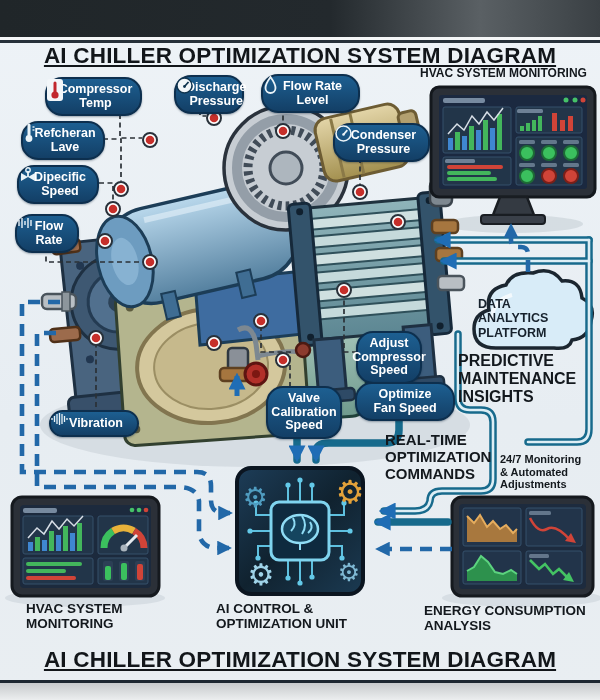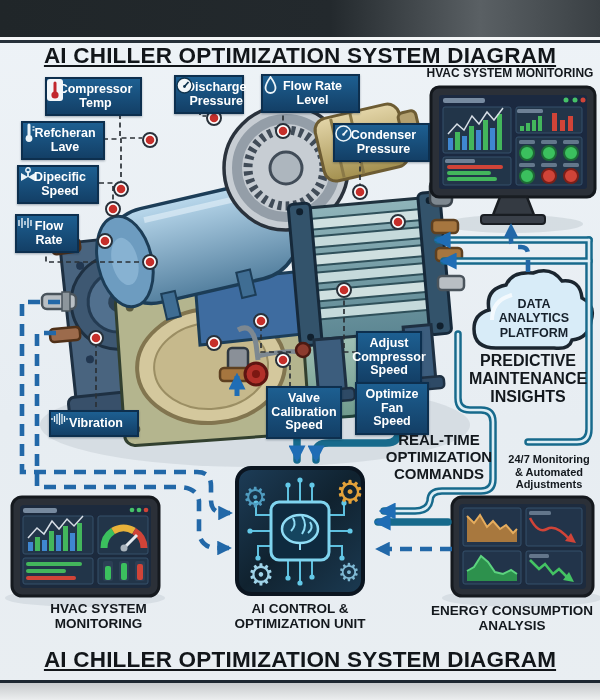--- a/index.html
+++ b/index.html
@@ -5,27 +5,27 @@
   html,body{margin:0;padding:0;background:#dfe4e8;}
   .canvas{position:relative;width:600px;height:700px;overflow:hidden;
     background:linear-gradient(180deg,#eef3f7 0%,#e7edf2 60%,#e9eef2 100%);
     font-family:"Liberation Sans",sans-serif;}
   svg{position:absolute;left:0;top:0;}
   .abs{position:absolute;z-index:3;}
   .titlebar{width:600px;text-align:center;font-weight:bold;color:#12161a;
     font-size:22.5px;letter-spacing:.2px;white-space:nowrap;text-decoration:underline;}
   .lbl{background:linear-gradient(180deg,#1b5c8d,#124независ highly 0);}
   .lbl{background:linear-gradient(180deg,#1d5f91,#133f66);border:2px solid #0d2f4e;
-    border-radius:0;color:#fff;font-weight:bold;font-size:12.5px;line-height:1.08;
+    border-radius:17px;color:#fff;font-weight:bold;font-size:12.5px;line-height:1.08;
     display:flex;align-items:center;gap:4px;padding:4px 6px;box-sizing:border-box;
     white-space:pre-line;text-align:center;box-shadow:0 1px 2px rgba(10,30,50,.35);}
   .lbl .ic{flex:0 0 auto;display:flex;}
   .lbl .tx{flex:1 1 auto;text-align:center;}
   .cmd{justify-content:center;}
-  .txt{font-weight:bold;color:#13181d;text-align:center;white-space:pre-line;}
+  .txt{font-weight:bold;color:#13181d;white-space:pre-line;}
   .darktop{position:absolute;left:0;top:0;width:600px;height:37px;z-index:2;
     background:linear-gradient(90deg,#202629 0%,#23292d 55%,#5a6064 80%,#3a4044 100%);
     border-bottom:3px solid #f4f6f7;box-shadow:0 3px 0 #27313a;}
   .botline{position:absolute;left:0;top:680px;width:600px;height:3px;background:#1d2731;z-index:2;}
   .botstrip{position:absolute;left:0;top:683px;width:600px;height:17px;z-index:2;
     background:linear-gradient(180deg,#c7cacc,#eceeef);}
 </style>
 </head>
 <body>
 
@@ -532,21 +532,21 @@
     </span>
     <span class="tx">Flow
 Rate</span>
   </div>
 
   <div class="abs lbl cmd" style="left:356px;top:331px;width:66px;">
     <span class="tx">Adjust
 Compressor
 Speed</span>
   </div>
-  <div class="abs lbl cmd" style="left:355px;top:382px;width:74px;">
+  <div class="abs lbl cmd" style="left:355px;top:382px;width:100px;">
     <span class="tx">Optimize
 Fan Speed</span>
   </div>
   <div class="abs lbl cmd" style="left:266px;top:386px;width:76px;">
     <span class="tx">Valve
 Calibration
 Speed</span>
   </div>
 
   <div class="abs txt" style="left:478px;top:297px;width:112px;font-size:12.5px;line-height:1.15;color:#16212c;">DATA

